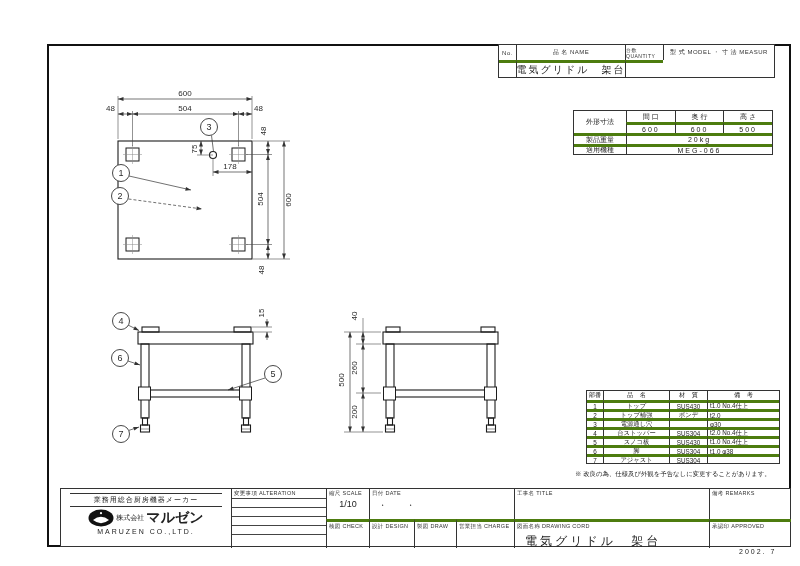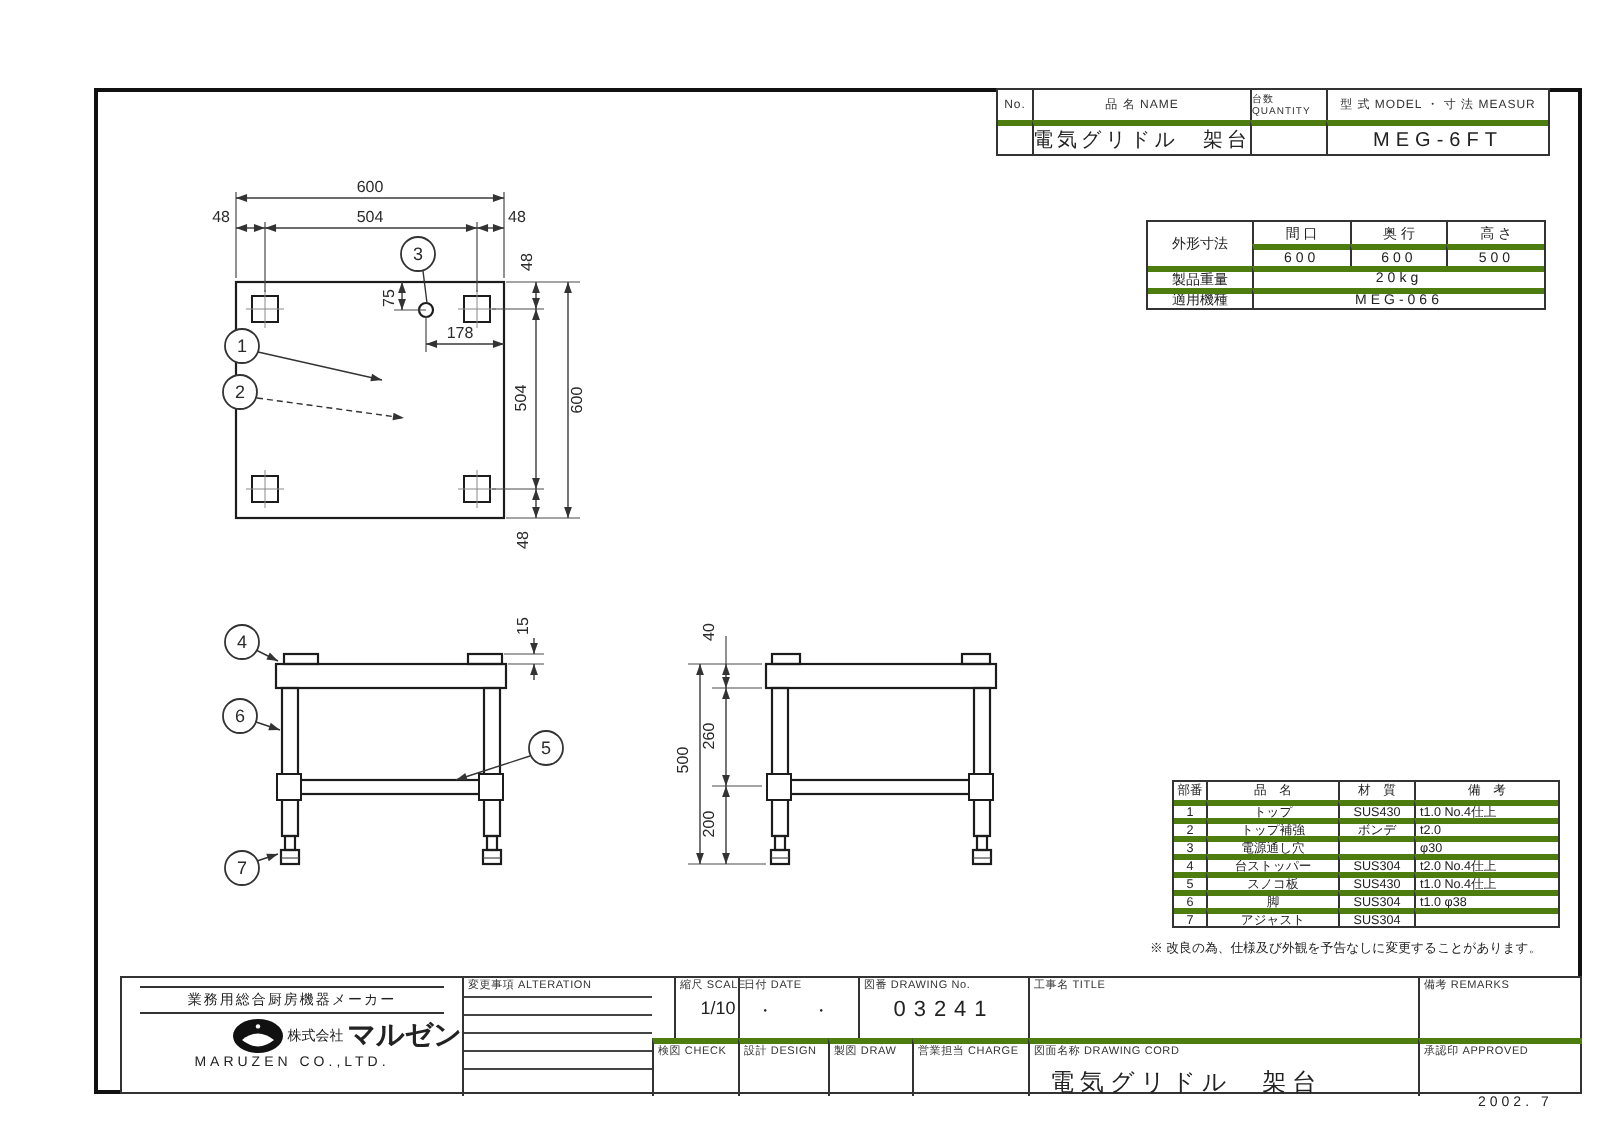--- a/index.html
+++ b/index.html
@@ -47,21 +47,21 @@
           grid-template-columns:16px 66px 38px 1fr;grid-auto-rows:1fr;
           border:1px solid #333;box-sizing:border-box;background:#fff;font-size:6.3px;}
   .ptable .rem{justify-content:flex-start;padding-left:2px;white-space:nowrap;}
   .note{position:absolute;left:575px;top:470px;width:210px;font-size:6.4px;color:#222;white-space:nowrap;}
   
   .tblock{position:absolute;left:60px;top:488px;width:731px;height:59px;
           border:1px solid #333;box-sizing:border-box;background:#fff;}
   .tblock .cell{position:absolute;}
   .maru-tag{font-size:7px;text-align:center;border-top:1px solid #333;border-bottom:1px solid #333;
             width:152px;margin:4px auto 0;padding:1px 0;letter-spacing:1px;white-space:nowrap;}
-  .maru-row{display:flex;align-items:center;justify-content:flex-end;gap:2px;margin-top:2px;}
+  .maru-row{display:flex;align-items:center;justify-content:center;gap:2px;margin-top:2px;}
   .maru-kk{font-size:7px;}
   .maru-logo-type{font-size:14px;font-weight:900;letter-spacing:0;}
   .maru-en{font-size:7px;text-align:center;letter-spacing:2px;margin-top:1px;}
   .alt-row{height:8.2px;border-top:1px solid #444;}
   .scale-v{font-size:9px;text-align:center;margin-top:1px;}
   .date-v{font-size:8px;text-align:center;margin-top:2px;letter-spacing:6px;}
   .dno-v{font-size:11px;text-align:center;letter-spacing:4px;margin-top:1px;}
   .dname-v{font-size:12px;letter-spacing:3px;padding-left:10px;margin-top:2px;white-space:nowrap;}
   .datestamp{position:absolute;left:739px;top:548px;font-size:7px;letter-spacing:2px;color:#222;}
 </style>
@@ -205,21 +205,20 @@
   </svg>
 
   <div class="htable">
     <div class="cell ctr hl">No.</div>
     <div class="cell ctr hl bl">品 名 NAME</div>
     <div class="cell ctr hl q bl">台数 QUANTITY</div>
     <div class="cell ctr hl bl">型 式 MODEL ・ 寸 法 MEASUR</div>
     <div class="cell bt"></div>
     <div class="cell ctr v1 bl bt">電気グリドル　架台</div>
     <div class="cell bl bt"></div>
-    <div class="cell ctr v2 bl bt">MEG-6FT</div>
   </div>
 
   <div class="stable">
     <div class="cell ctr" style="grid-row:1/3;grid-column:1;">外形寸法</div>
     <div class="cell ctr bl">間 口</div>
     <div class="cell ctr bl">奥 行</div>
     <div class="cell ctr bl">高 さ</div>
     <div class="cell ctr vv bl bt" style="grid-row:2;grid-column:2;">600</div>
     <div class="cell ctr vv bl bt">600</div>
     <div class="cell ctr vv bl bt">500</div>
@@ -291,21 +290,21 @@
 
     <div class="cell bl" style="left:170px;top:0;width:95px;height:59px;">
       <span class="lab">変更事項 ALTERATION</span>
       <div class="alt-row"></div>
       <div class="alt-row"></div>
       <div class="alt-row"></div>
       <div class="alt-row"></div>
       <div class="alt-row"></div>
     </div>
 
-    <div class="cell bl" style="left:276px;top:0;width:43px;height:30px;">
+    <div class="cell bl" style="left:265px;top:0;width:43px;height:30px;">
       <span class="lab">縮尺 SCALE</span>
       <div class="scale-v">1/10</div>
     </div>
 
     <div class="cell bl bt" style="left:265px;top:30px;width:43px;height:29px;">
       <span class="lab">検図 CHECK</span>
     </div>
 
     <div class="cell bl" style="left:308px;top:0;width:60px;height:30px;">
       <span class="lab">日付 DATE</span>
@@ -313,24 +312,20 @@
     </div>
 
     <div class="cell bl bt" style="left:308px;top:30px;width:45px;height:29px;">
       <span class="lab">設計 DESIGN</span>
     </div>
 
     <div class="cell bl bt" style="left:353px;top:30px;width:42px;height:29px;">
       <span class="lab">製図 DRAW</span>
     </div>
 
-    <div class="cell bl" style="left:368px;top:0;width:85px;height:30px;">
-      <span class="lab">図番 DRAWING No.</span>
-      <div class="dno-v">03241</div>
-    </div>
 
     <div class="cell bl bt" style="left:395px;top:30px;width:58px;height:29px;">
       <span class="lab">営業担当 CHARGE</span>
     </div>
 
     <div class="cell bl" style="left:453px;top:0;width:195px;height:30px;">
       <span class="lab">工事名 TITLE</span>
     </div>
 
     <div class="cell bl bt" style="left:453px;top:30px;width:195px;height:29px;">

